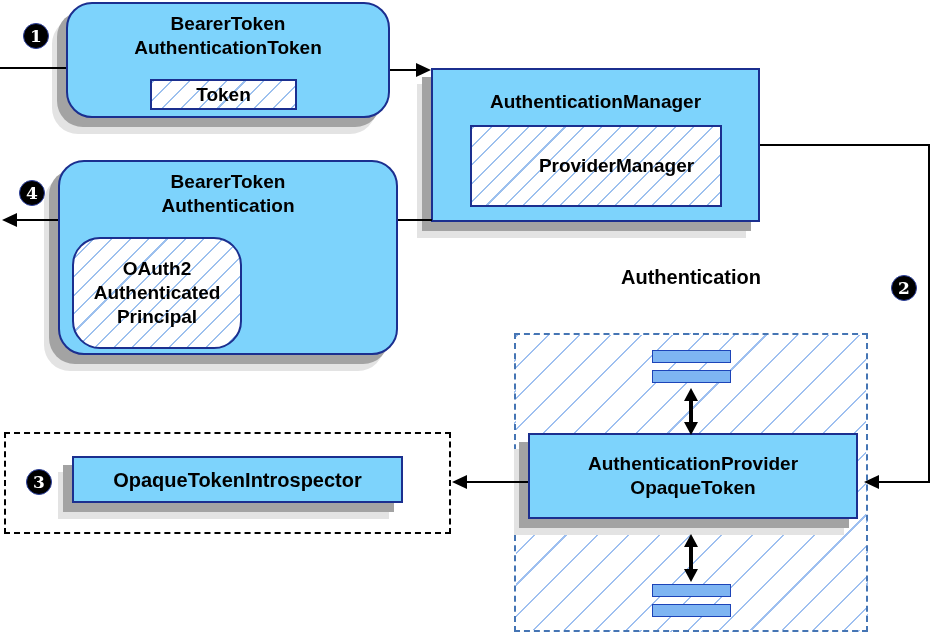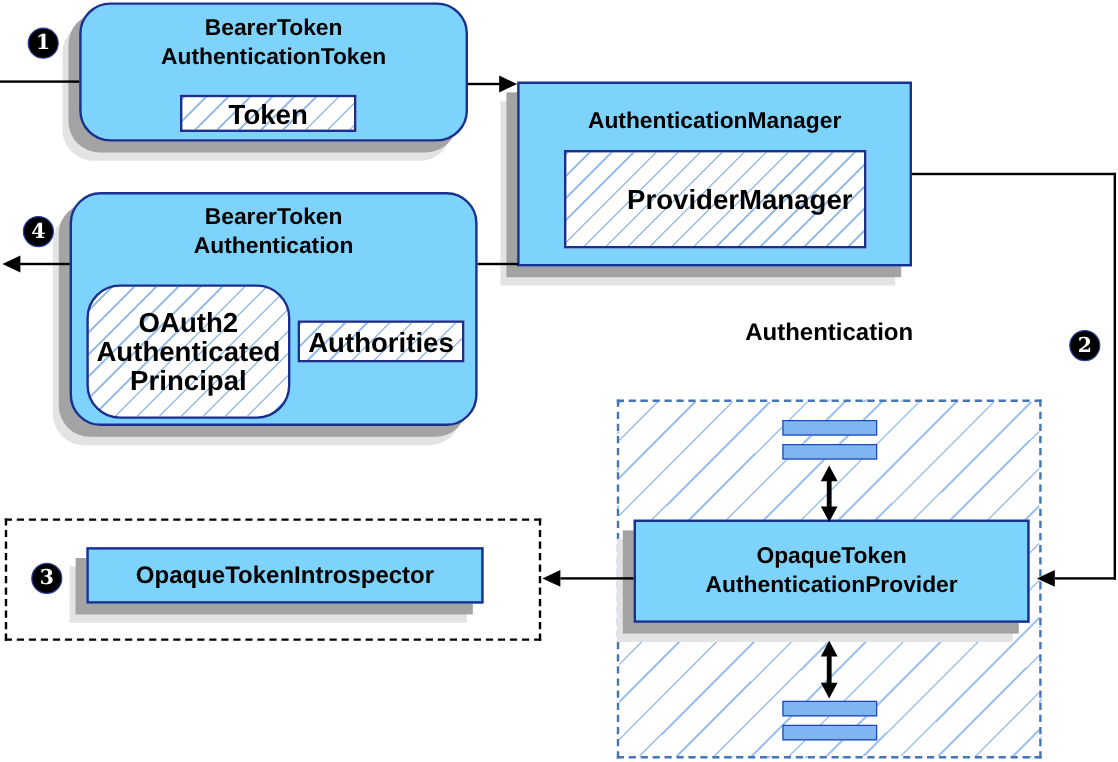--- a/index.html
+++ b/index.html
@@ -16,21 +16,21 @@
   .rounded{border-radius:26px;}
   .node-title{
     font-weight:bold;font-size:19px;line-height:24px;text-align:center;width:100%;
   }
   
   .chip{
     position:absolute;box-sizing:border-box;border:2px solid #1b2f8f;
     background-color:#ffffff;
     background-image:repeating-linear-gradient(135deg,#9cc0ee 0 1.5px,transparent 1.5px 13px);
     display:flex;flex-direction:column;align-items:center;justify-content:center;
-    font-weight:bold;font-size:23px;line-height:24px;text-align:center;
+    font-weight:bold;font-size:19px;line-height:24px;text-align:center;
   }
   
   .region{
     position:absolute;box-sizing:border-box;border:2.5px dashed #4575b4;
     background-color:#ffffff;
     background-image:repeating-linear-gradient(135deg,rgba(125,170,235,0.75) 0 1.5px,transparent 1.5px 22px);
   }
   .dashedbox{position:absolute;box-sizing:border-box;border:2.5px dashed #000000;background:#ffffff;}
   
   .line{position:absolute;background:#000000;}
@@ -97,43 +97,40 @@
     <div class="node-title">
       <span style="display:block">BearerToken</span>
       <span style="display:block">Authentication</span>
     </div>
   </div>
   <div class="chip" style="left:72px;top:237px;width:170px;height:112px;border-radius:28px;">
     <span style="display:block">OAuth2</span>
     <span style="display:block">Authenticated</span>
     <span style="display:block">Principal</span>
   </div>
-  <div class="chip" style="left:248px;top:267px;width:139px;height:35px;">
-    <span>Authorities</span>
-  </div>
 
   <div class="line connector" style="left:16px;top:219px;width:42px;height:2px;"></div>
   <div class="tri tri-left connector" style="left:2px;top:213px;"></div>
 
   <div class="label" style="left:541px;top:266px;width:300px;">
     <span style="display:block">Authentication</span>
   </div>
 
   <div class="region" style="left:514px;top:333px;width:354px;height:299px;"></div>
 
   <div class="bar" style="left:652px;top:350px;"></div>
   <div class="bar" style="left:652px;top:370px;"></div>
   <div class="tri tri-up connector" style="left:684px;top:388px;"></div>
   <div class="line connector" style="left:689px;top:399px;width:4px;height:25px;"></div>
   <div class="tri tri-down connector" style="left:684px;top:422px;"></div>
 
   <div class="node" style="left:528px;top:433px;width:330px;height:86px;display:flex;flex-direction:column;align-items:center;justify-content:center;">
     <div class="node-title">
+      <span style="display:block">AuthenticationProvider</span>
       <span style="display:block">OpaqueToken</span>
-      <span style="display:block">AuthenticationProvider</span>
     </div>
   </div>
 
   <div class="tri tri-up connector" style="left:684px;top:534px;"></div>
   <div class="line connector" style="left:689px;top:545px;width:4px;height:26px;"></div>
   <div class="tri tri-down connector" style="left:684px;top:569px;"></div>
   <div class="bar" style="left:652px;top:584px;"></div>
   <div class="bar" style="left:652px;top:604px;"></div>
 
   <div class="line connector" style="left:467px;top:481px;width:61px;height:2px;"></div>

